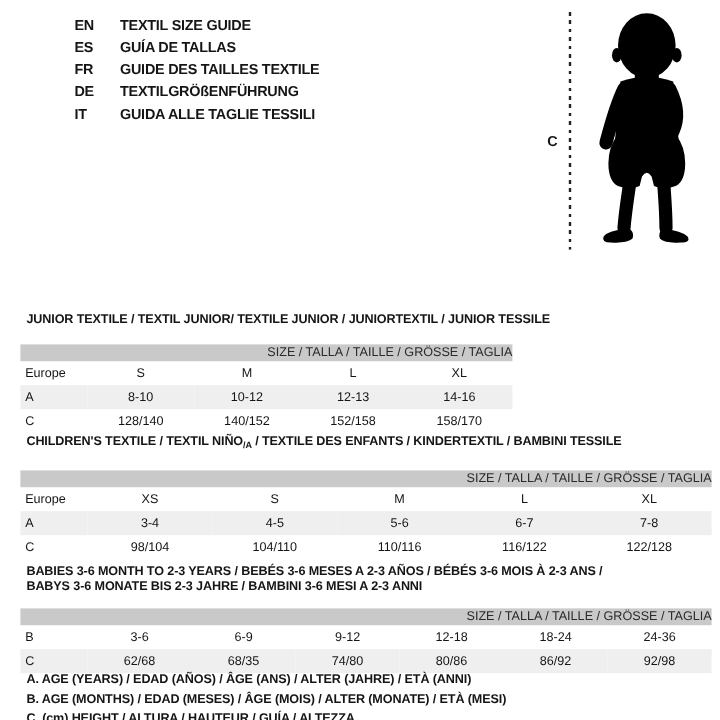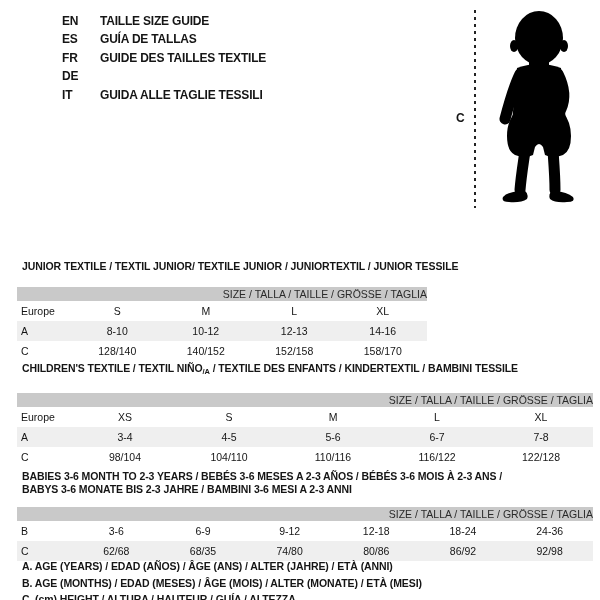--- a/index.html
+++ b/index.html
@@ -61,32 +61,33 @@
     font-weight: 700; font-size: 10.5px; letter-spacing: -0.1px;
     line-height: 16.5px; white-space: nowrap;
   }
 </style>
 </head>
 <body>
 
 <header class="lang-list">
     <div class="lang-row">
       <span class="lang-code">EN</span>
-      <span class="lang-title">TAILLE SIZE GUIDE</span>
+      <span class="lang-title">TEXTIL SIZE GUIDE</span>
     </div>
     <div class="lang-row">
       <span class="lang-code">ES</span>
       <span class="lang-title">GUÍA DE TALLAS</span>
     </div>
     <div class="lang-row">
       <span class="lang-code">FR</span>
       <span class="lang-title">GUIDE DES TAILLES TEXTILE</span>
     </div>
     <div class="lang-row">
       <span class="lang-code">DE</span>
+      <span class="lang-title">TEXTILGRÖßENFÜHRUNG</span>
     </div>
     <div class="lang-row">
       <span class="lang-code">IT</span>
       <span class="lang-title">GUIDA ALLE TAGLIE TESSILI</span>
     </div>
   </header>
 
 <div class="figure">
   <div class="dotted-line"></div>
   <span class="c-label">C</span>

